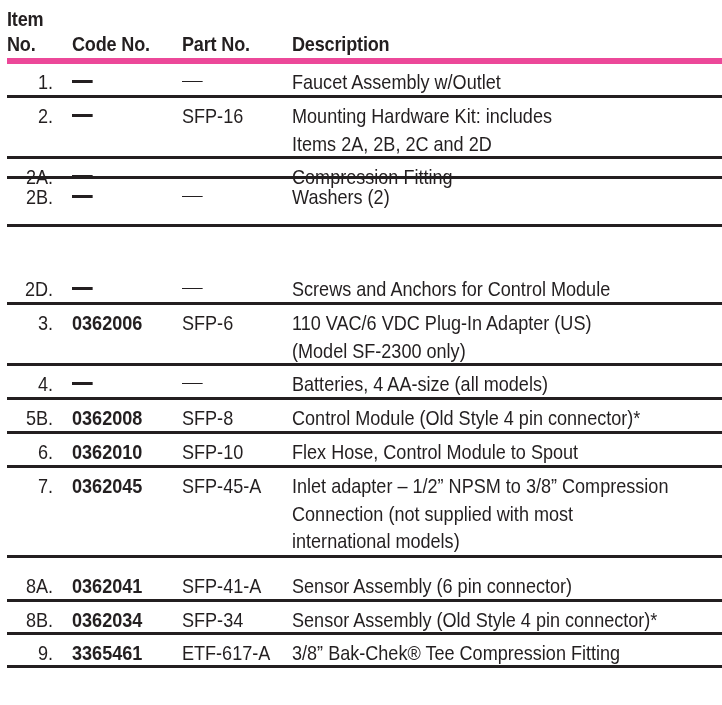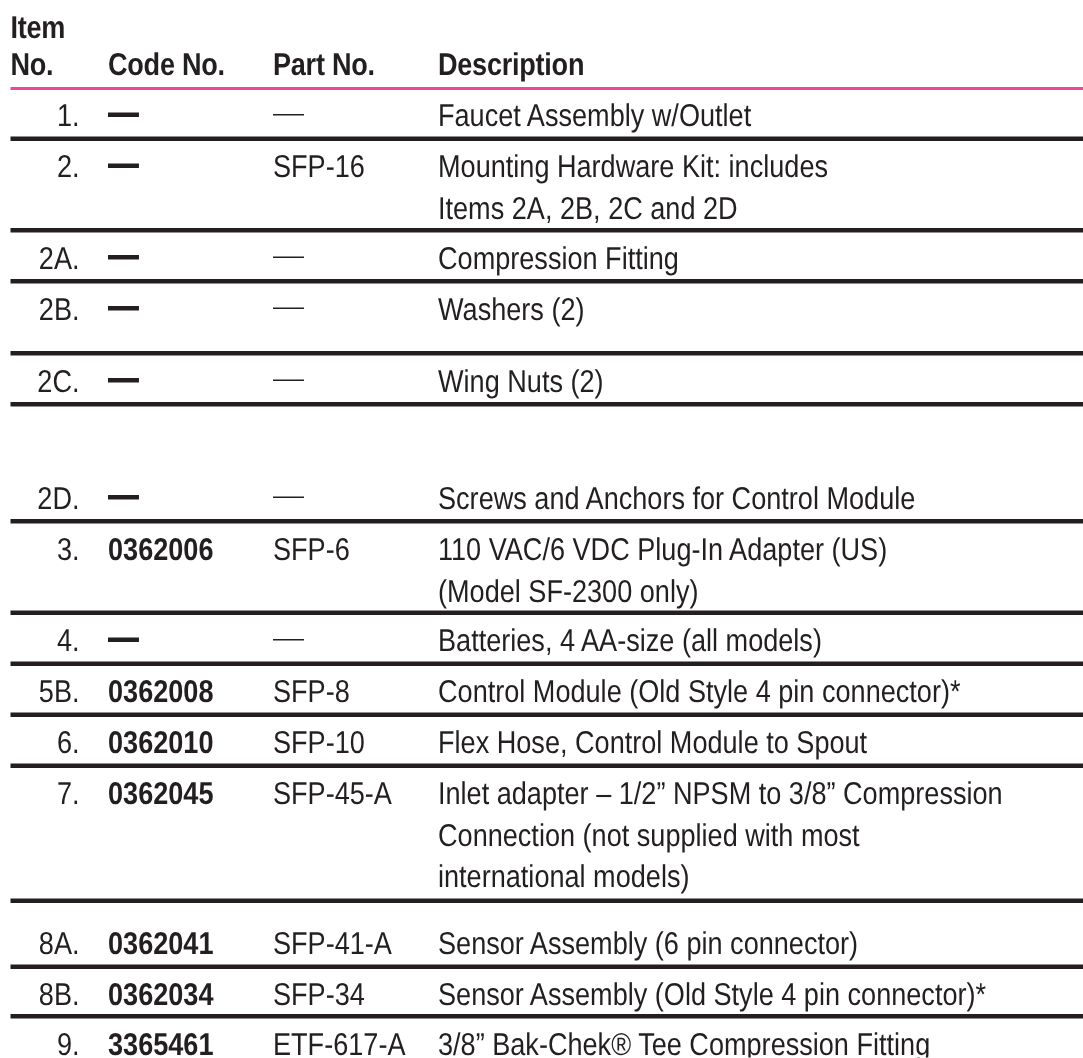--- a/index.html
+++ b/index.html
@@ -1,19 +1,19 @@
 <!DOCTYPE html>
 <html><head>
 <meta charset="utf-8">
 <style>
   html, body { margin:0; padding:0; background:#ffffff; }
   body { width:722px; height:705px; overflow:hidden; position:relative;
          font-family:"Liberation Sans", sans-serif; color:#231f20; }
   .tbl { position:absolute; left:7px; top:0; width:715px; }
-  .head { position:relative; height:58px; border-bottom:2px solid #ec4899; }
+  .head { position:relative; height:58px; border-bottom:6px solid #ec4899; }
   .head div { position:absolute; font-weight:bold; font-size:21px; transform:scaleX(0.86); transform-origin:left top; letter-spacing:-0.2px; }
   .h-item1 { left:0; top:7px; }
   .h-item2 { left:0; top:32px; }
   .h-code { left:65px; top:32px; }
   .h-part { left:175px; top:32px; }
   .h-desc { left:285px; top:32px; }
   .row { position:relative; border-bottom:3px solid #231f20; box-sizing:border-box; }
   .row .c { position:absolute; top:4px; font-size:21px; line-height:27.5px; transform:scaleX(0.86); transform-origin:left top; white-space:nowrap; }
   .c-item { left:0; width:46px; text-align:right; transform-origin:right top !important; }
   .c-code { left:65px; font-weight:bold; }
@@ -44,42 +44,34 @@
       </div>
       <div class="row" style="height: 61px;">
         <div class="c c-item">2.</div>
         <div class="c c-code"><span class="dash-bold"></span></div>
         <div class="c c-part">SFP-16</div>
         <div class="c c-desc">
           <div>Mounting Hardware Kit: includes</div>
           <div>Items 2A, 2B, 2C and 2D</div>
         </div>
       </div>
-      <div class="row" style="height: 34px;">
+      <div class="row" style="height: 20px;">
         <div class="c c-item">2A.</div>
         <div class="c c-code"><span class="dash-bold"></span></div>
         <div class="c c-part"><span class="dash-thin"></span></div>
         <div class="c c-desc">
           <div>Compression Fitting</div>
         </div>
       </div>
       <div class="row" style="height: 48px;">
         <div class="c c-item">2B.</div>
         <div class="c c-code"><span class="dash-bold"></span></div>
         <div class="c c-part"><span class="dash-thin"></span></div>
         <div class="c c-desc">
           <div>Washers (2)</div>
-        </div>
-      </div>
-      <div class="row" style="height: 34px;">
-        <div class="c c-item">2C.</div>
-        <div class="c c-code"><span class="dash-bold"></span></div>
-        <div class="c c-part"><span class="dash-thin"></span></div>
-        <div class="c c-desc">
-          <div>Wing Nuts (2)</div>
         </div>
       </div>
       <div class="row" style="height: 34px; margin-top: 44px;">
         <div class="c c-item">2D.</div>
         <div class="c c-code"><span class="dash-bold"></span></div>
         <div class="c c-part"><span class="dash-thin"></span></div>
         <div class="c c-desc">
           <div>Screws and Anchors for Control Module</div>
         </div>
       </div>

